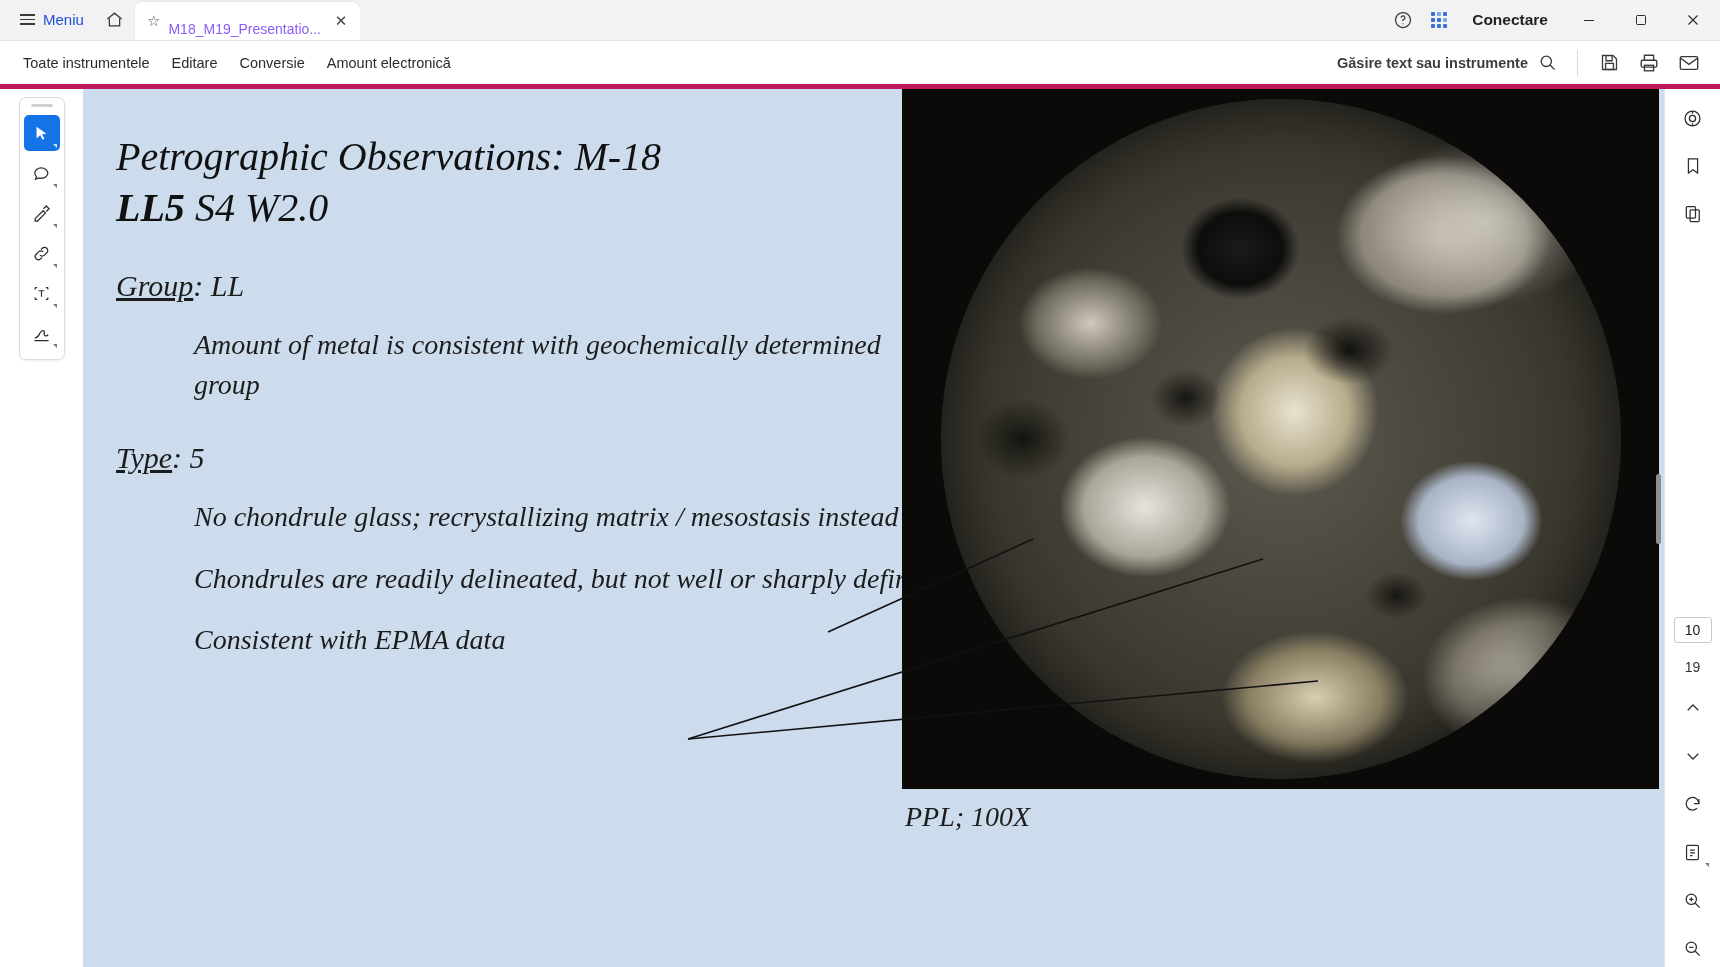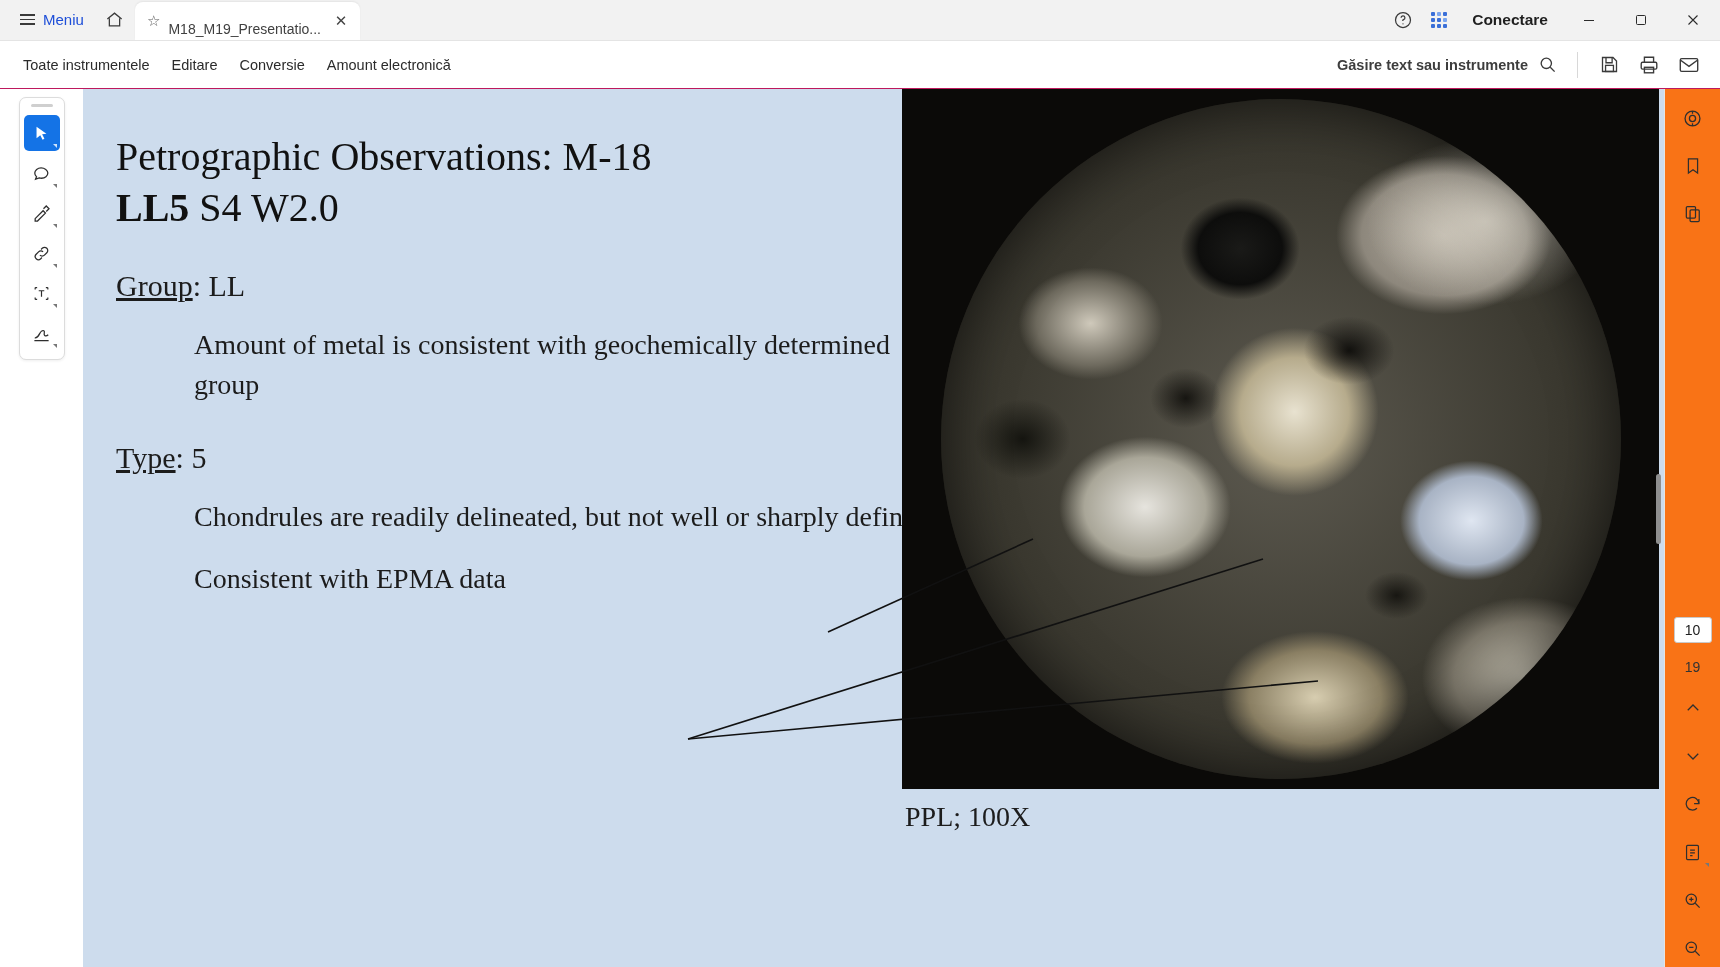--- a/index.html
+++ b/index.html
@@ -48,21 +48,21 @@
     width: 225px; height: 38px;
     background: #ffffff;
     border-radius: 8px 8px 0 0;
     display: flex; align-items: center;
     padding: 0 8px 0 12px;
     gap: 8px;
     box-shadow: 0 -1px 2px rgba(0,0,0,.06);
   }
   .tab .star { font-size: 15px; color: #5b5b5b; }
   .tab .tab-title {
-    font-size: 14px; color: #404040;
+    font-size: 14px; color: #8b5cf6;
     white-space: nowrap; overflow: hidden; text-overflow: ellipsis;
     flex: 1;
     margin-top: 16px;
   }
   .tab .tab-close {
     width: 22px; height: 22px; border-radius: 3px;
     display: flex; align-items: center; justify-content: center;
     font-size: 15px; color: #444;
   }
 
@@ -90,21 +90,21 @@
   .win-btn {
     width: 50px; height: 41px;
     display: flex; align-items: center; justify-content: center;
     color: #2b2b2b; font-size: 14px;
   }
 
   
   .toolbar {
     height: 48px; flex: 0 0 48px;
     background: #ffffff;
-    border-bottom: 1px solid #be185d;
+    border-bottom: 5px solid #be185d;
     display: flex; align-items: center;
     padding: 0 12px;
   }
   .tool-link {
     font-size: 14.5px; color: #2b2b2b;
     padding: 7px 11px; border-radius: 4px;
     white-space: nowrap;
   }
   .tb2-right { margin-left: auto; display: flex; align-items: center; gap: 2px; }
   .search-box {
@@ -147,21 +147,21 @@
   .rail-btn.active { background: #1473e6; color: #fff; }
   .rail-btn .caret {
     position: absolute; right: 3px; bottom: 3px;
     width: 0; height: 0;
     border-left: 4px solid transparent;
     border-top: 4px solid #777;
   }
   .rail-btn.active .caret { border-top-color: #cfe3fb; }
 
   
-  .docscroll { flex: 1; min-width: 0; overflow: hidden; background: #0f172a; position: relative; display: flex; justify-content: flex-start; }
+  .docscroll { flex: 1; min-width: 0; overflow: hidden; background: #0f172a; position: relative; display: flex; justify-content: flex-start; font-style: italic; }
   .page {
     width: 1592px; height: 100%;
     background: #cddced;
     position: relative;
     overflow: hidden;
   }
   .slide-text { position: absolute; left: 33px; top: 42px; width: 820px; color: #1c1c1c; font-family: "Liberation Serif", serif; }
   .slide-title { font-size: 40px; line-height: 1.28; color: #111; }
   .slide-title .b { font-weight: bold; }
   .lvl1 { font-size: 30px; margin-top: 36px; }
@@ -217,21 +217,21 @@
   }
   .vthumb {
     position: absolute; right: 3px; top: 385px;
     width: 5px; height: 70px; border-radius: 3px;
     background: #8f8f8f;
   }
 
   
   .rightrail {
     width: 56px; flex: 0 0 56px;
-    background: #f97316;
+    background: #ffffff;
     border-left: 1px solid #e4e4e4;
     display: flex; flex-direction: column; align-items: center;
     padding-top: 10px;
     gap: 10px;
   }
   .rr-btn {
     width: 40px; height: 38px; border-radius: 5px;
     display: flex; align-items: center; justify-content: center;
     color: #2f2f2f; position: relative;
   }
@@ -419,20 +419,21 @@
         </div>
 
         <div class="lvl1">
           <u>Group</u><span>: LL</span>
         </div>
         <div class="lvl2">Amount of metal is consistent with geochemically determined group</div>
 
         <div class="lvl1">
           <u>Type</u><span>: 5</span>
         </div>
+        <div class="lvl2">No chondrule glass; recrystallizing matrix / mesostasis instead</div>
         <div class="lvl2">Chondrules are readily delineated, but not well or sharply defined</div>
         <div class="lvl2">Consistent with EPMA data</div>
       </div>
 
       <div class="figure">
         <div class="micro"></div>
       </div>
 
       <svg class="leaders" style="position:absolute; left:0; top:0; width:1592px; height:760px; pointer-events:none;">
         <path d="M745 543 L950 450" stroke="#111" stroke-width="1.6" fill="none"></path>

